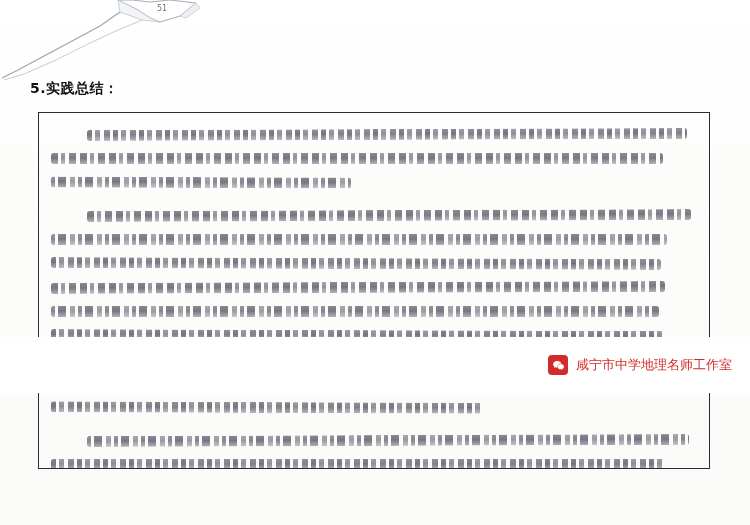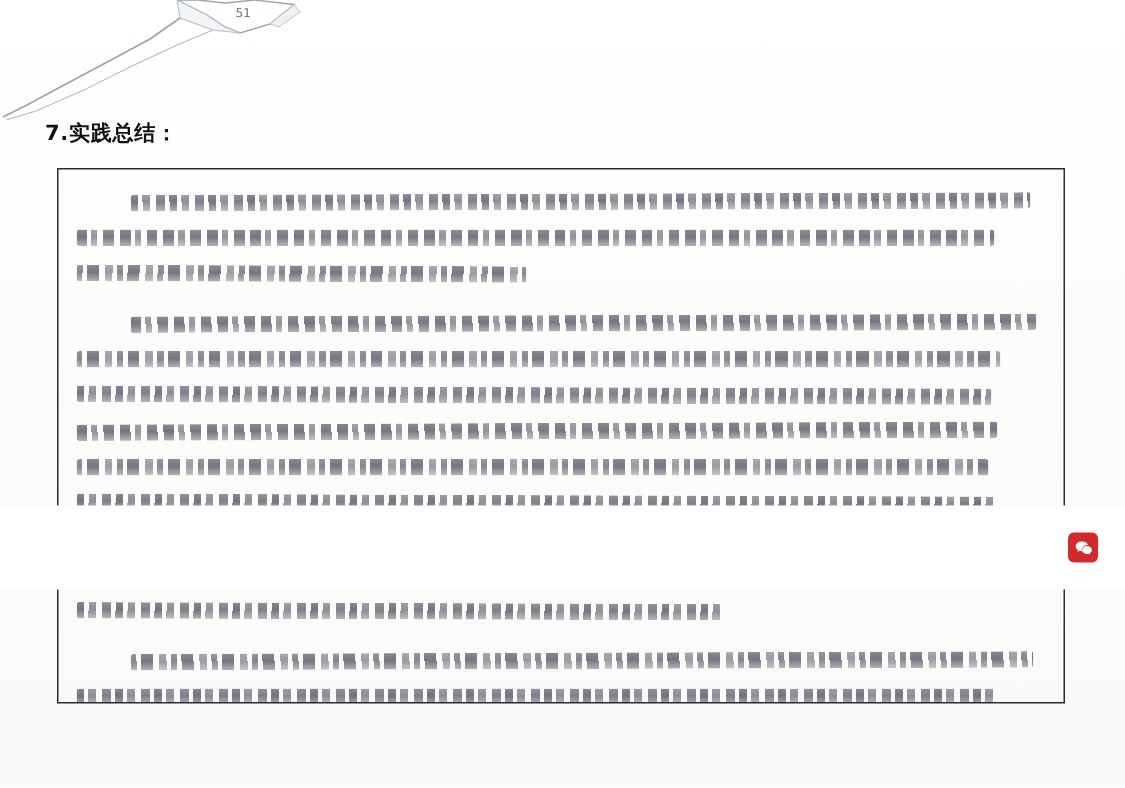--- a/index.html
+++ b/index.html
@@ -199,21 +199,21 @@
     <svg width="230" height="80" viewBox="0 0 230 80" xmlns="http://www.w3.org/2000/svg">
       <path d="M118 0 L132 0 L150 2 L170 0 L196 3 L180 16 L160 22 L150 18 L138 10 Z" fill="#ffffff" stroke="#9aa3ae" stroke-width="0.9"></path>
       <path d="M118 0 L138 10 L150 18 L160 22 L142 20 L120 12 Z" fill="#f2f4f6" stroke="#b6bdc6" stroke-width="0.7"></path>
       <path d="M196 3 L180 16 L186 18 L200 8 Z" fill="#eef0f2" stroke="#b6bdc6" stroke-width="0.6"></path>
       <path d="M120 12 L100 26 L74 40 L44 56 L18 70 L2 78" fill="none" stroke="#9aa3ae" stroke-width="1.1"></path>
       <path d="M142 20 L118 30 L88 44 L56 60 L24 74 L4 80" fill="none" stroke="#b6bdc6" stroke-width="0.8"></path>
       <text x="157" y="11" font-family="DejaVu Sans, sans-serif" font-size="8" fill="#6b7480">51</text>
     </svg>
   </div>
 
-  <div class="heading">7.实践总结：</div>
+  <div class="heading">5.实践总结：</div>
 
   <div class="hw-box">
     <div class="hw-inner" id="hw-inner">
         <div class="hw-para">
           <div class="hw-line">
             <span class="ink" style="left: 36px; width: 600px; transform: rotate(-0.18deg);"></span>
           </div>
           <div class="hw-line">
             <span class="ink v2" style="left: 0px; width: 612px; transform: rotate(0deg);"></span>
           </div>
@@ -262,16 +262,17 @@
   </div>
 
   <div class="footer">
     <div class="footer-inner">
       <span class="wechat-badge">
         <svg width="13" height="13" viewBox="0 0 24 24" xmlns="http://www.w3.org/2000/svg">
           <path d="M9.2 3.6C5.2 3.6 2 6.3 2 9.6c0 1.9 1.1 3.6 2.8 4.7l-.7 2.1 2.4-1.2c.8.2 1.7.4 2.7.4h.5a5.6 5.6 0 0 1-.2-1.5c0-3.3 3.2-6 7.2-6h.6c-.6-2.6-3.6-4.5-7.1-4.5z" fill="#ffffff"></path>
           <path d="M22 14.1c0-2.7-2.7-4.9-6-4.9s-6 2.2-6 4.9 2.7 4.9 6 4.9c.7 0 1.4-.1 2-.3l2 1-.6-1.7c1.6-.9 2.6-2.3 2.6-3.9z" fill="#ffffff"></path>
         </svg>
       </span>
+      <span class="footer-text">咸宁市中学地理名师工作室</span>
     </div>
   </div>
 
 </div>
 
 </body></html>

